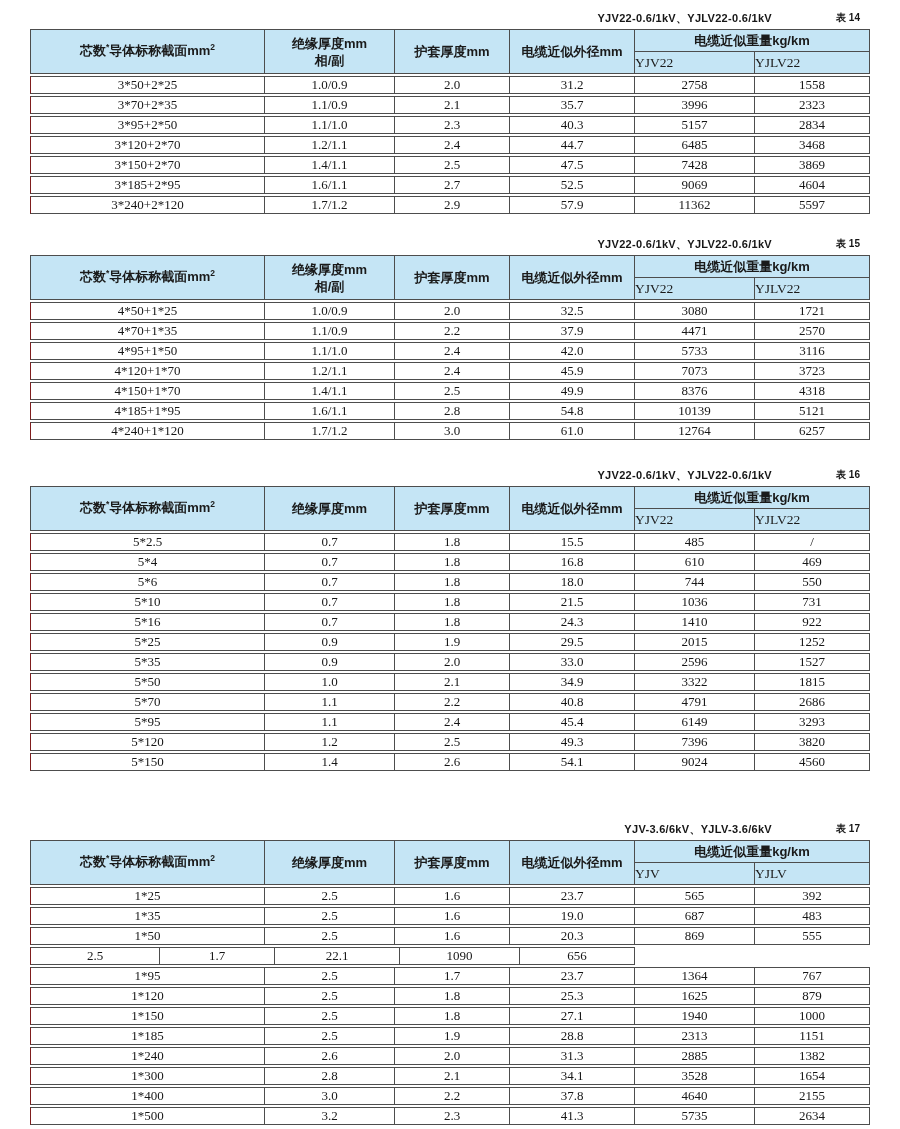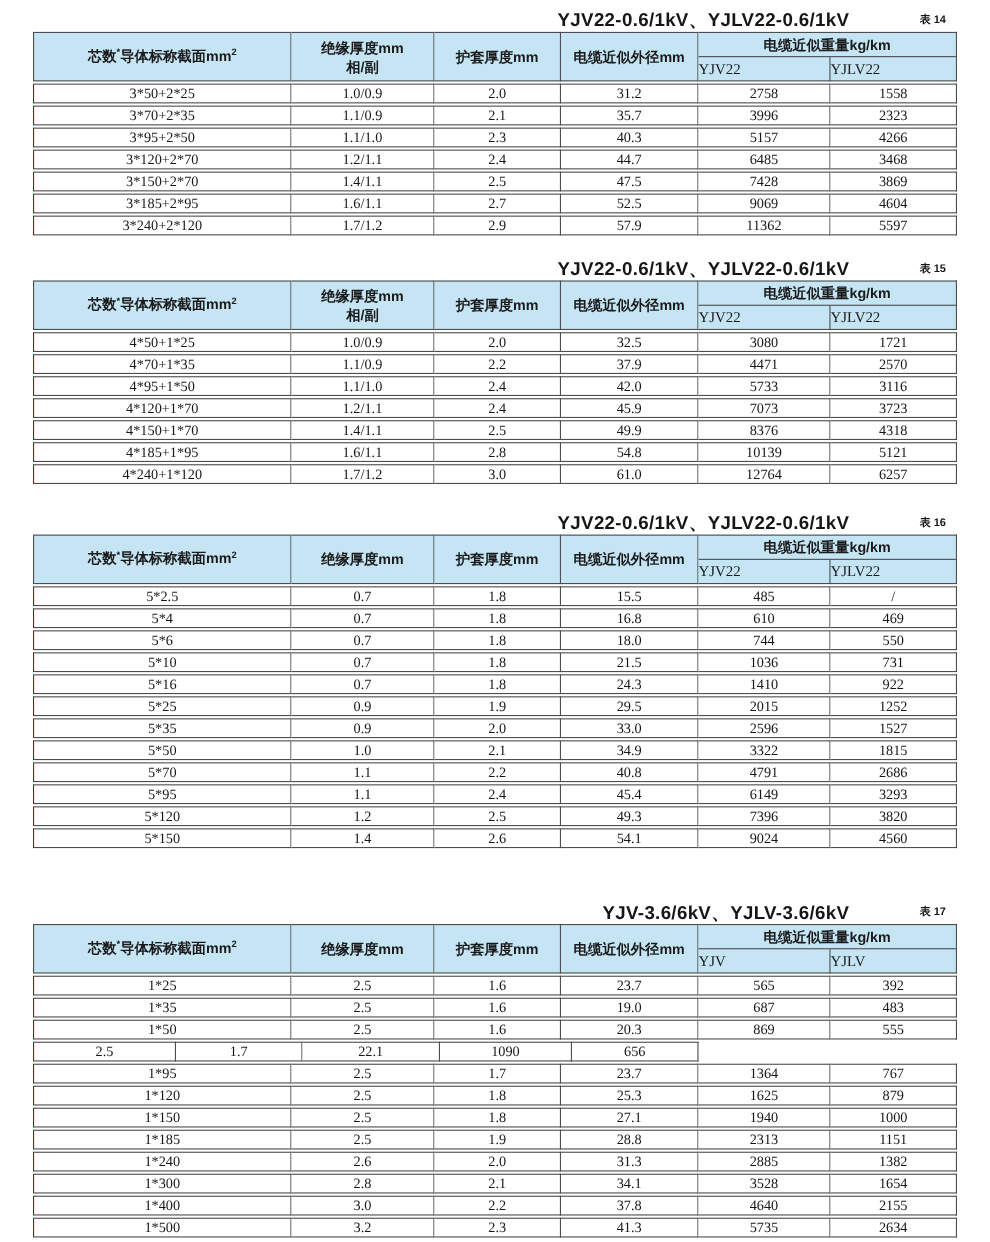--- a/index.html
+++ b/index.html
@@ -10,21 +10,21 @@
   }
   .tblock{width:840px;margin-left:30px;}
   #tables-root .tblock:nth-child(2){margin-top:19px;}
   #tables-root .tblock:nth-child(3){margin-top:24px;}
   #tables-root .tblock:nth-child(4){margin-top:47px;}
 
   .tbl-title{
     height:22px;display:flex;justify-content:flex-end;align-items:center;
   }
   .title-main{
-    font-size:17px;font-weight:bold;letter-spacing:.3px;color:#161616;
+    font-size:11px;font-weight:bold;letter-spacing:.3px;color:#161616;
     margin-right:54px;white-space:nowrap;
   }
   .title-no{
     font-size:10px;font-weight:bold;color:#161616;
     width:44px;text-align:center;white-space:nowrap;
   }
 
   
   .hdr{display:flex;}
   .hcell{
@@ -108,21 +108,21 @@
             <div class="cell c3">35.7</div>
             <div class="cell c4">3996</div>
             <div class="cell c5">2323</div>
           </div>
           <div class="row">
             <div class="cell c0">3*95+2*50</div>
             <div class="cell c1">1.1/1.0</div>
             <div class="cell c2">2.3</div>
             <div class="cell c3">40.3</div>
             <div class="cell c4">5157</div>
-            <div class="cell c5">4266</div>
+            <div class="cell c5">2834</div>
           </div>
           <div class="row">
             <div class="cell c0">3*120+2*70</div>
             <div class="cell c1">1.2/1.1</div>
             <div class="cell c2">2.4</div>
             <div class="cell c3">44.7</div>
             <div class="cell c4">6485</div>
             <div class="cell c5">3468</div>
           </div>
           <div class="row">

